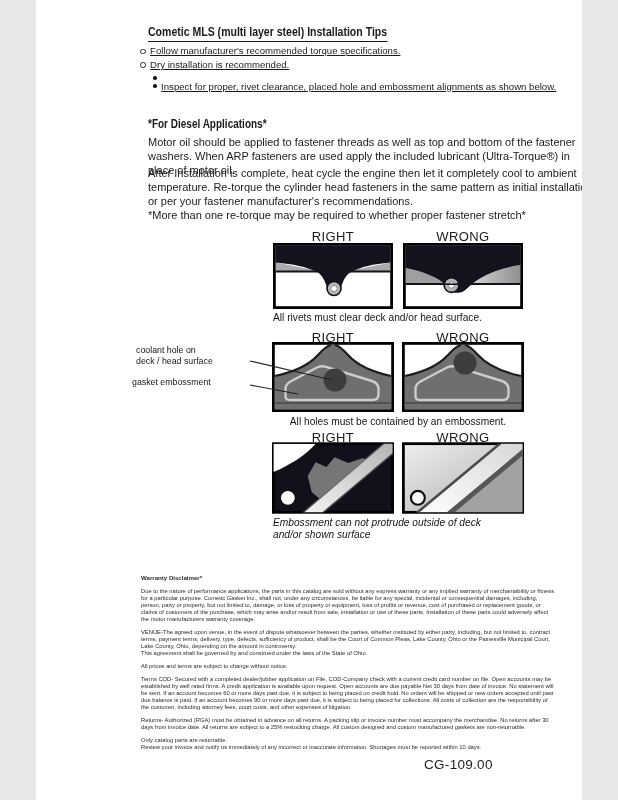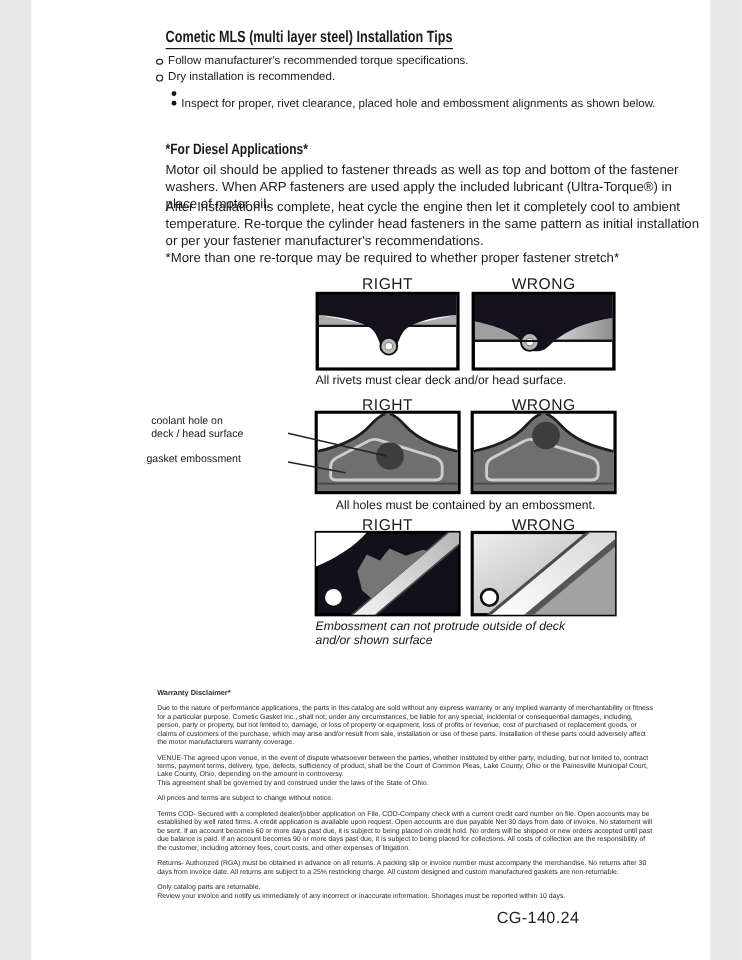--- a/index.html
+++ b/index.html
@@ -1,26 +1,26 @@
 <!DOCTYPE html>
 <html style="--ink: #1b1b1b; --paper: #ffffff; --diagram-black: #15121e; --diagram-gray: #6f6f6f;"><head>
 <meta charset="utf-8">
 <style>
   html,body{margin:0;padding:0;background:#e8e8e8;}
   .page{position:relative;width:546px;height:800px;background:var(--paper,#fff);overflow:hidden;
-        font-family:"Liberation Sans",sans-serif;color:var(--ink,#1b1b1b);margin:0 auto;padding-left:20px;}
+        font-family:"Liberation Sans",sans-serif;color:var(--ink,#1b1b1b);margin:0 auto;}
   
   .title-wrap{position:absolute;left:112px;top:22px;}
   .title-text{display:inline-block;font-weight:bold;font-size:13.5px;white-space:nowrap;
               transform:scaleX(.78);transform-origin:0 50%;
               border-bottom:1.7px solid #151515;padding-bottom:1.5px;}
   
   .tips{position:absolute;left:104px;top:44px;width:470px;font-size:9.6px;line-height:13.8px;
         list-style:none;margin:0;padding:0;}
-  .tips li{display:flex;align-items:flex-start;}
+  .tips li{display:flex;align-items:flex-start;text-decoration:underline;}
   .mk{flex:0 0 auto;width:3.6px;height:3.6px;border-radius:50%;margin:4.6px 4.5px 0 0;}
   .mk.open{border:1px solid #2a2a2a;}
   .mk.fill{background:#151515;margin-left:13px;}
   
   .diesel-h{position:absolute;left:112px;top:117px;font-weight:bold;font-size:12.5px;white-space:nowrap;
             transform:scaleX(.8);transform-origin:0 0;}
   .bodytext{position:absolute;left:112px;width:446px;font-size:11px;line-height:13.8px;margin:0;}
   #para1{top:136px;} #para2{top:167px;} #note{top:209px;}
   
   .diagrams{position:absolute;left:0;top:228px;width:618px;height:320px;}
@@ -211,15 +211,15 @@
     <p>Due to the nature of performance applications, the parts in this catalog are sold without any express warranty or any implied warranty of merchantability or fitness for a particular purpose. Cometic Gasket Inc., shall not, under any circumstances, be liable for any special, incidental or consequential damages, including, person, party or property, but not limited to, damage, or loss of property or equipment, loss of profits or revenue, cost of purchased or replacement goods, or claims of customers of the purchase, which may arise and/or result from sale, installation or use of these parts. Installation of these parts could adversely affect the motor manufacturers warranty coverage.</p>
     <p class="mb0">VENUE-The agreed upon venue, in the event of dispute whatsoever between the parties, whether instituted by either party, including, but not limited to, contract terms, payment terms, delivery, type, defects, sufficiency of product, shall be the Court of Common Pleas, Lake County, Ohio or the Painesville Municipal Court, Lake County, Ohio, depending on the amount in controversy.</p>
     <p>This agreement shall be governed by and construed under the laws of the State of Ohio.</p>
     <p>All prices and terms are subject to change without notice.</p>
     <p>Terms COD- Secured with a completed dealer/jobber application on File, COD-Company check with a current credit card number on file. Open accounts may be established by well rated firms. A credit application is available upon request. Open accounts are due payable Net 30 days from date of invoice. No statement will be sent. If an account becomes 60 or more days past due, it is subject to being placed on credit hold. No orders will be shipped or new orders accepted until past due balance is paid. If an account becomes 90 or more days past due, it is subject to being placed for collections. All costs of collection are the responsibility of the customer, including attorney fees, court costs, and other expenses of litigation.</p>
     <p>Returns- Authorized (RGA) must be obtained in advance on all returns. A packing slip or invoice number must accompany the merchandise. No returns after 30 days from invoice date. All returns are subject to a 25% restocking charge. All custom designed and custom manufactured gaskets are non-returnable.</p>
     <p class="mb0">Only catalog parts are returnable.</p>
     <p>Review your invoice and notify us immediately of any incorrect or inaccurate information. Shortages must be reported within 10 days.</p>
   </div>
 
-  <div class="code">CG-140.24</div>
+  <div class="code">CG-109.00</div>
 
 </div>
 
 </body></html>

